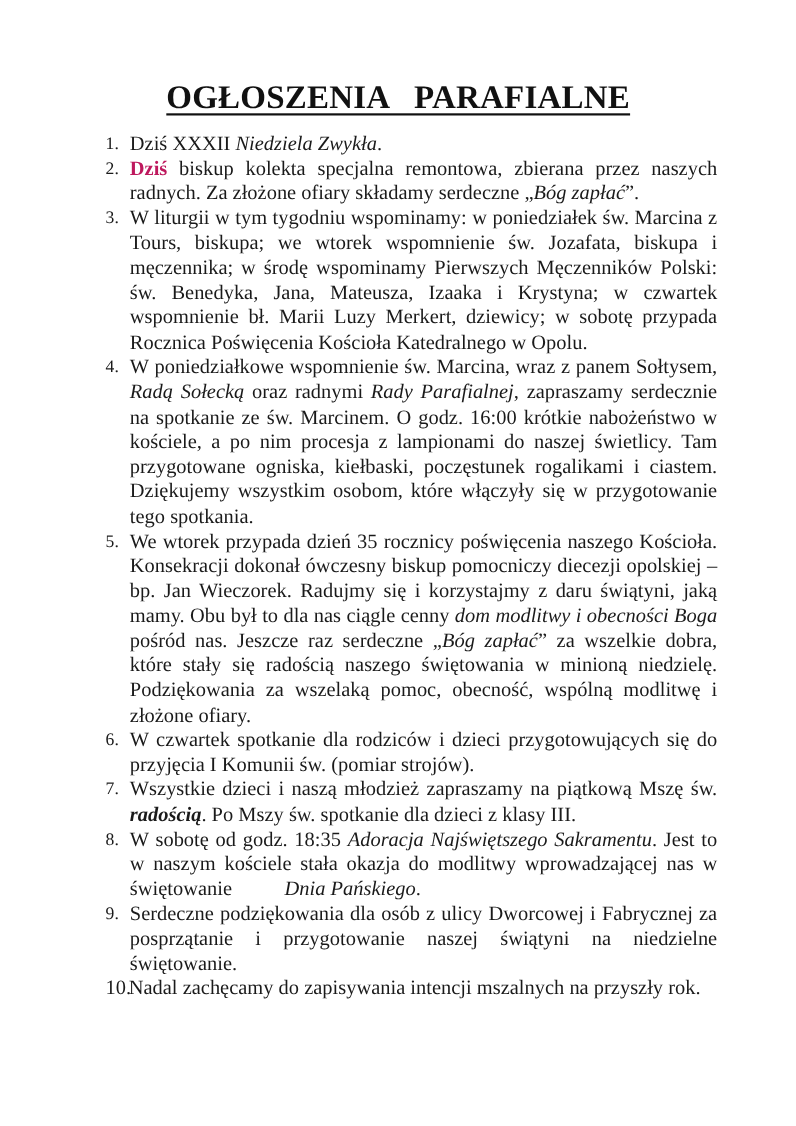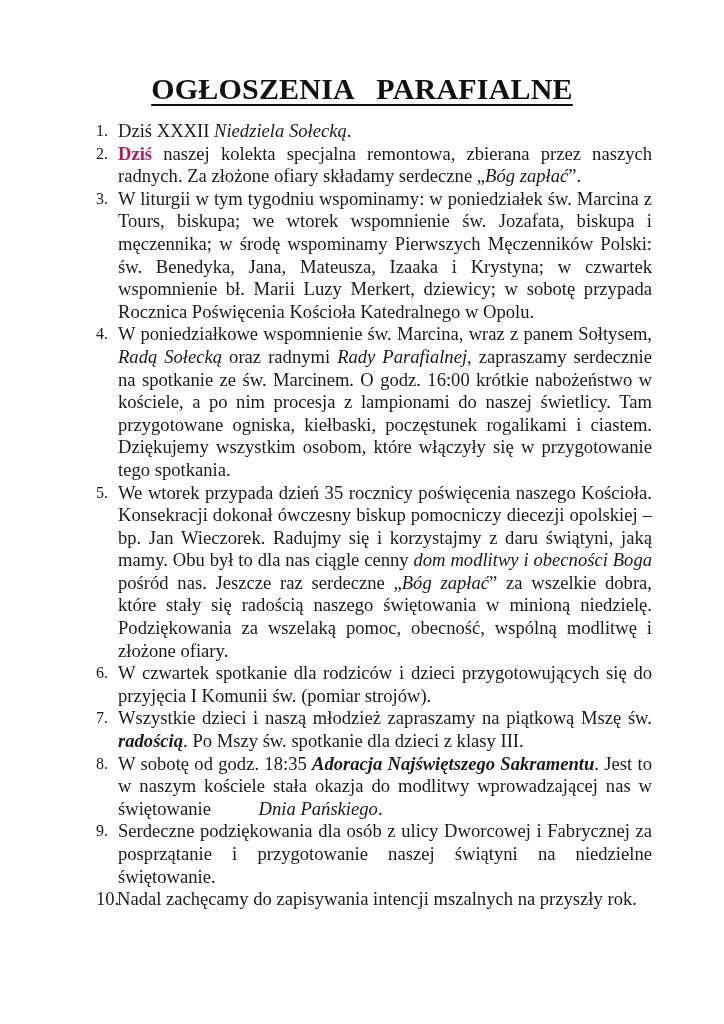--- a/index.html
+++ b/index.html
@@ -27,25 +27,25 @@
 </style>
 </head>
 <body>
 
 <div class="page">
   <div class="title">OGŁOSZENIA   PARAFIALNE</div>
 
   <div class="list">
     <div class="item">
       <span class="num">1.</span>
-      <span class="text"><span>Dziś XXXII </span><span style="font-style: italic;">Niedziela Sołecką</span><span>.</span></span>
+      <span class="text"><span>Dziś XXXII </span><span style="font-style: italic;">Niedziela Zwykła</span><span>.</span></span>
     </div>
     <div class="item">
       <span class="num">2.</span>
-      <span class="text"><span style="font-weight: bold; color: #be185d;">Dziś</span><span> naszej kolekta specjalna remontowa, zbierana przez naszych radnych. Za złożone ofiary składamy serdeczne „</span><span style="font-style: italic;">Bóg zapłać</span><span>”.</span></span>
+      <span class="text"><span style="font-weight: bold; color: #be185d;">Dziś</span><span> biskup kolekta specjalna remontowa, zbierana przez naszych radnych. Za złożone ofiary składamy serdeczne „</span><span style="font-style: italic;">Bóg zapłać</span><span>”.</span></span>
     </div>
     <div class="item">
       <span class="num">3.</span>
       <span class="text"><span>W liturgii w tym tygodniu wspominamy: w poniedziałek św. Marcina z Tours, biskupa; we wtorek wspomnienie św. Jozafata, biskupa i męczennika; w środę wspominamy Pierwszych Męczenników Polski: św. Benedyka, Jana, Mateusza, Izaaka i Krystyna; w czwartek wspomnienie bł. Marii Luzy Merkert, dziewicy; w sobotę przypada Rocznica Poświęcenia Kościoła Katedralnego w Opolu.</span></span>
     </div>
     <div class="item">
       <span class="num">4.</span>
       <span class="text"><span>W poniedziałkowe wspomnienie św. Marcina, wraz z panem Sołtysem, </span><span style="font-style: italic;">Radą Sołecką</span><span> oraz radnymi </span><span style="font-style: italic;">Rady Parafialnej</span><span>, zapraszamy serdecznie na spotkanie ze św. Marcinem. O godz. 16:00 krótkie nabożeństwo w kościele, a po nim procesja z lampionami do naszej świetlicy. Tam przygotowane ogniska, kiełbaski, poczęstunek rogalikami i ciastem. Dziękujemy wszystkim osobom, które włączyły się w przygotowanie tego spotkania.</span></span>
     </div>
     <div class="item">
@@ -55,21 +55,21 @@
     <div class="item">
       <span class="num">6.</span>
       <span class="text"><span> W czwartek spotkanie dla rodziców i dzieci przygotowujących się do przyjęcia I Komunii św. (pomiar strojów).</span></span>
     </div>
     <div class="item">
       <span class="num">7.</span>
       <span class="text"><span>Wszystkie dzieci i naszą młodzież zapraszamy na piątkową Mszę św. </span><span style="font-style: italic; font-weight: bold;">radością</span><span>. Po Mszy św. spotkanie dla dzieci z klasy III.</span></span>
     </div>
     <div class="item">
       <span class="num">8.</span>
-      <span class="text"><span>W sobotę od godz. 18:35 </span><span style="font-style: italic; font-weight: bold;">Adoracja Najświętszego Sakramentu</span><span>. Jest to w naszym kościele stała okazja do modlitwy wprowadzającej nas w świętowanie </span><span style="font-style: italic; margin-left: 43px;">Dnia Pańskiego</span><span>.</span></span>
+      <span class="text"><span>W sobotę od godz. 18:35 </span><span style="font-style: italic; font-weight: normal;">Adoracja Najświętszego Sakramentu</span><span>. Jest to w naszym kościele stała okazja do modlitwy wprowadzającej nas w świętowanie </span><span style="font-style: italic; margin-left: 43px;">Dnia Pańskiego</span><span>.</span></span>
     </div>
     <div class="item">
       <span class="num">9.</span>
       <span class="text"><span>Serdeczne podziękowania dla osób z ulicy Dworcowej i Fabrycznej za posprzątanie i przygotowanie naszej świątyni na niedzielne świętowanie.</span></span>
     </div>
     <div class="item wide">
       <span class="num">10.</span>
       <span class="text"><span>Nadal zachęcamy do zapisywania intencji mszalnych na przyszły rok.</span></span>
     </div>
   </div>

